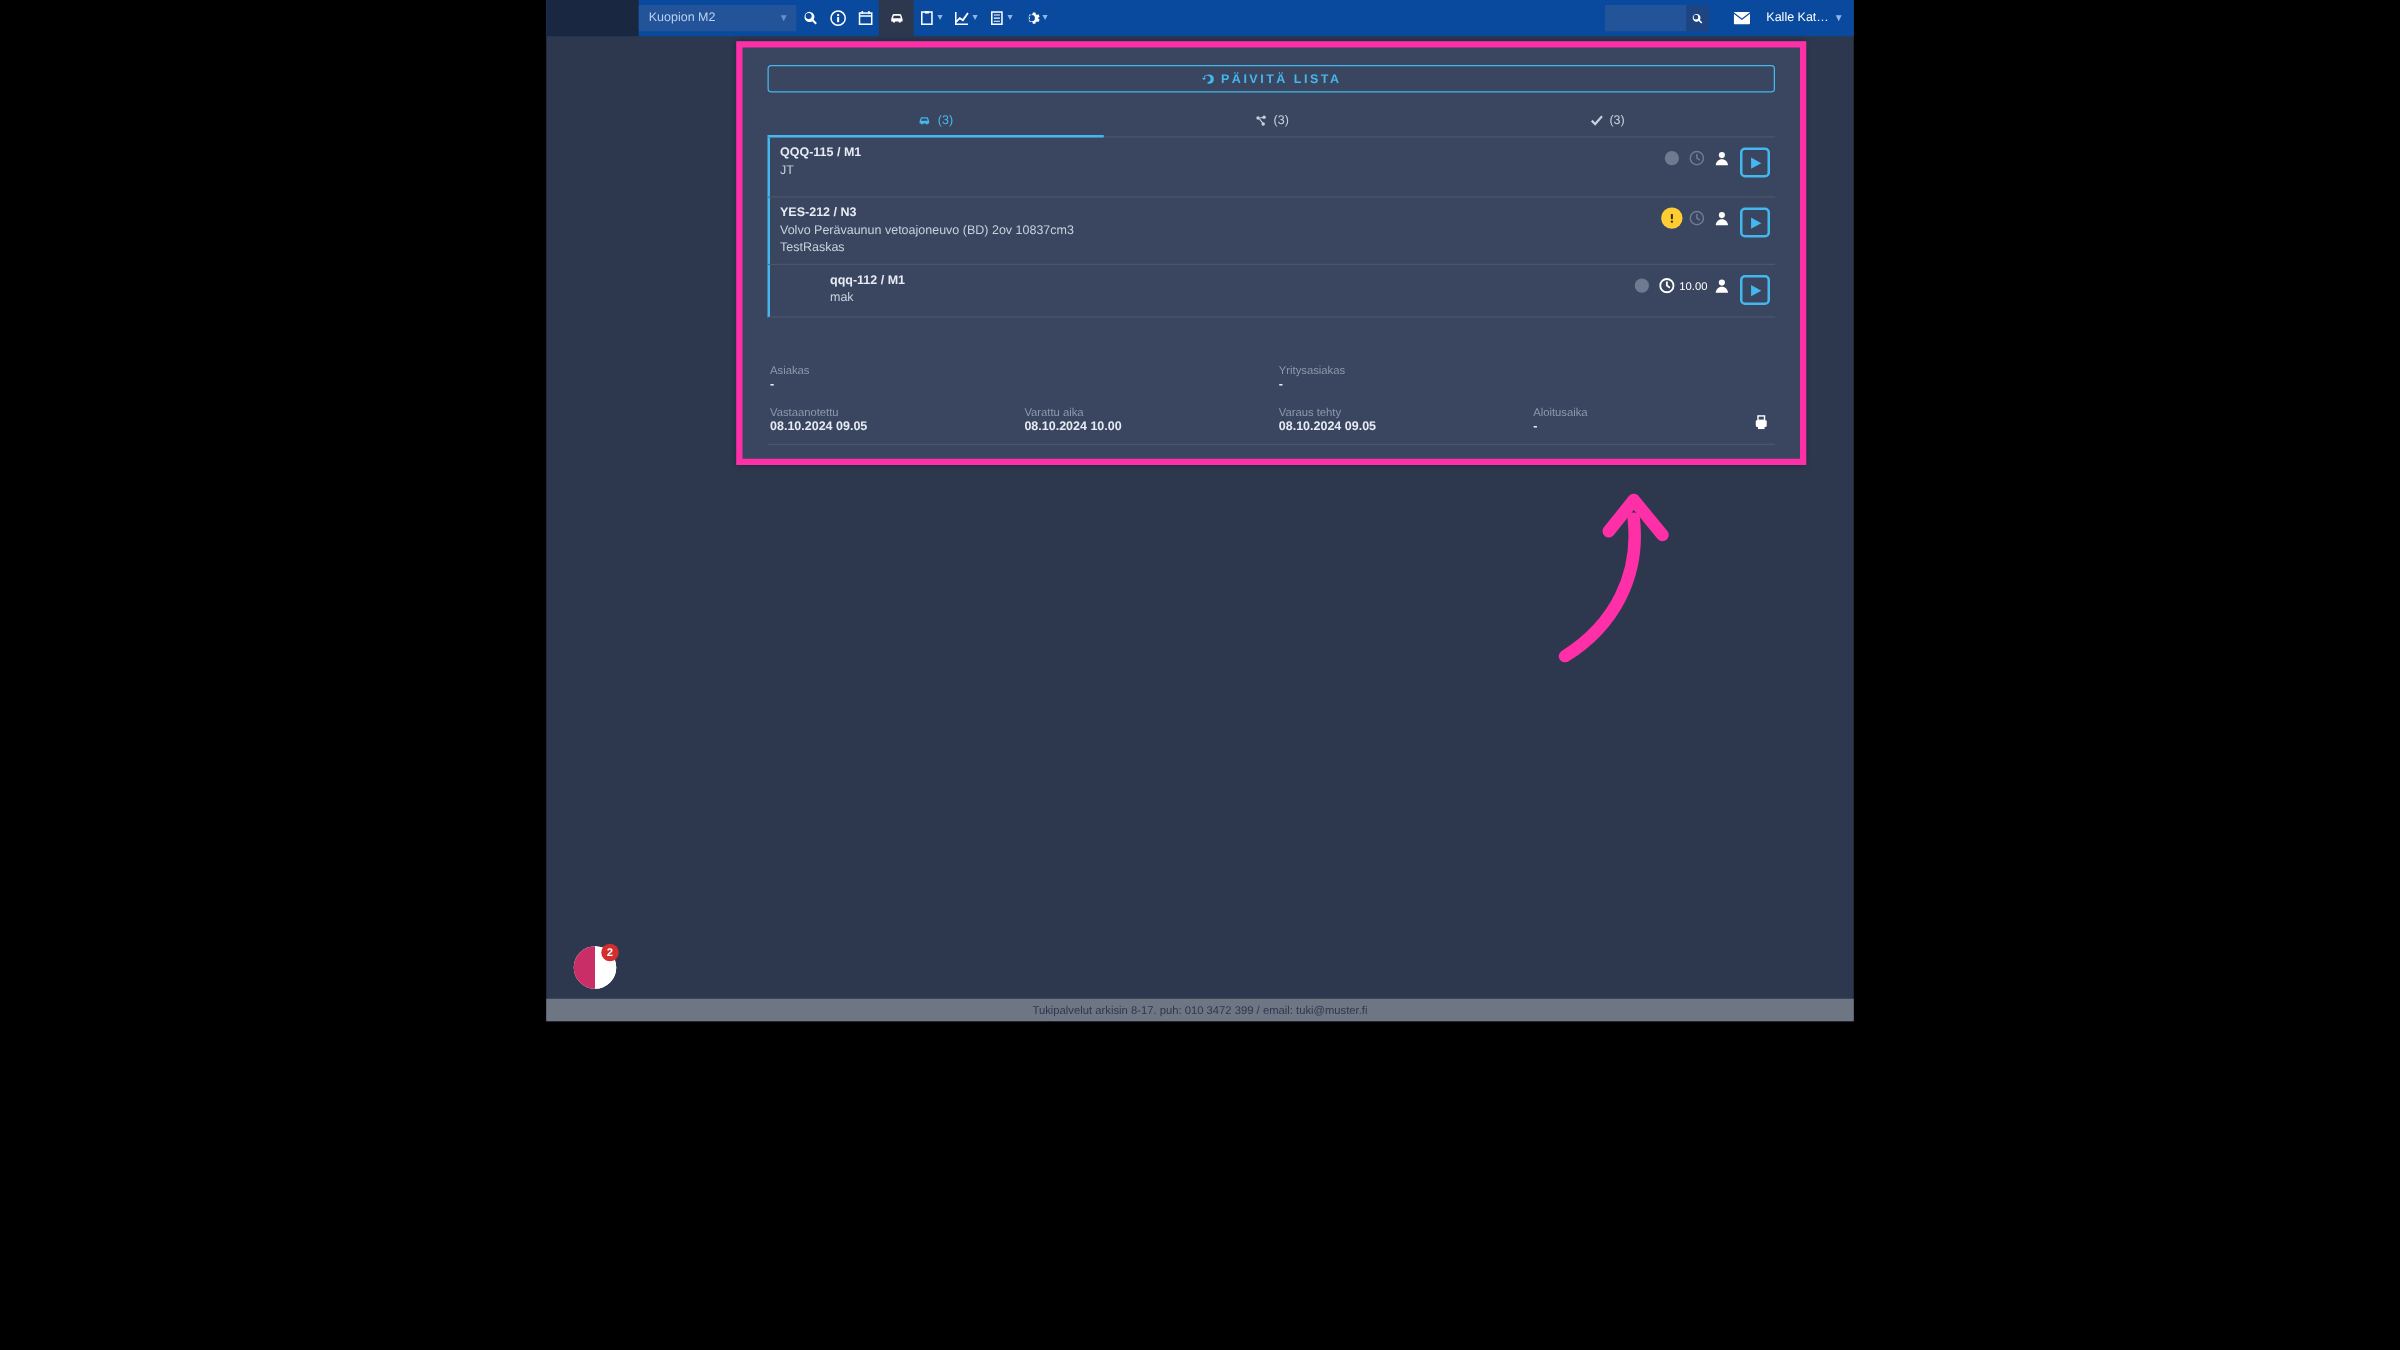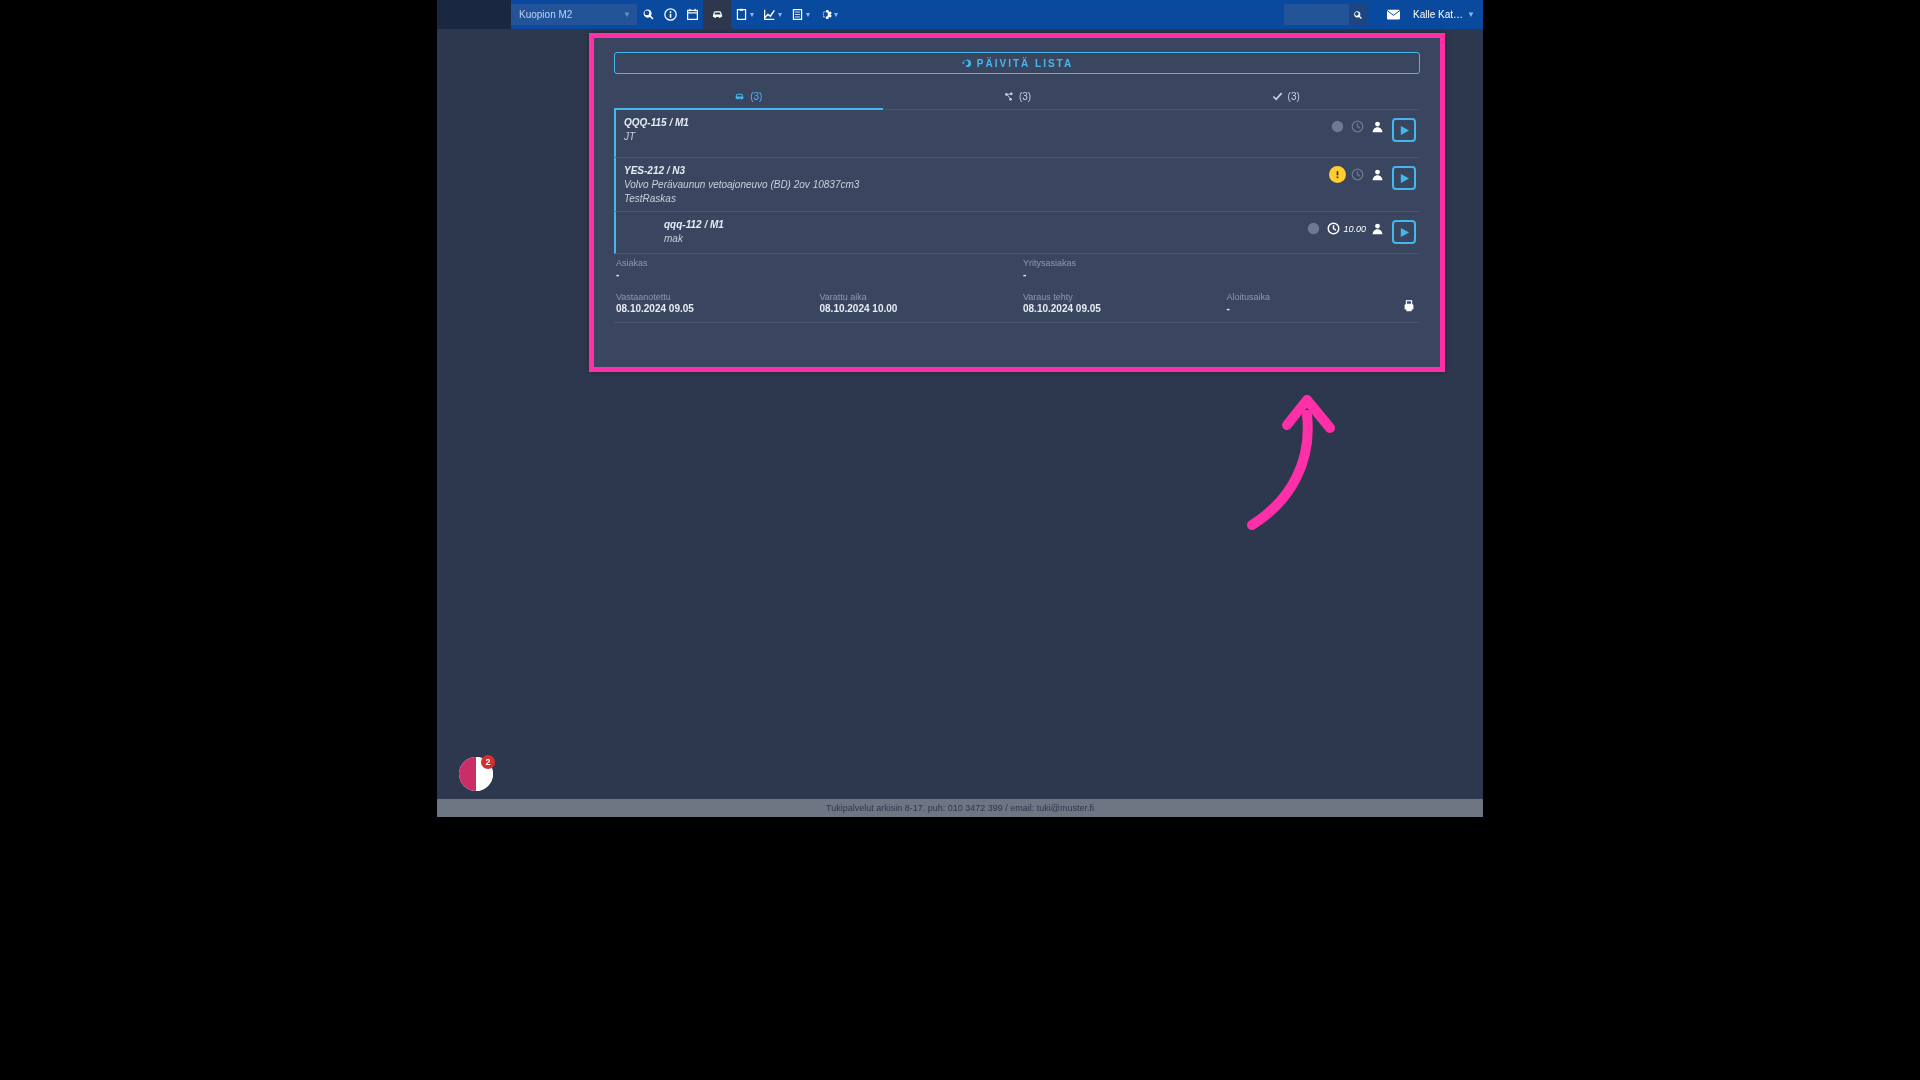--- a/index.html
+++ b/index.html
@@ -150,21 +150,20 @@
   }
   .tab svg{width:11px;height:11px;fill:currentColor;}
 
   .list-row{
     border-bottom:1px solid #4a556e;
     border-left:2px solid var(--accent);
     padding:6px 4px 5px 8px;
     display:flex;
     position:relative;
     min-height:48px;
-    font-style:italic;
   }
   .list-row .info{
     flex:1;
     font-size:10px;
     line-height:14px;
     color:var(--text);
   }
   .list-row .info .reg{font-weight:700;color:#e6ebf4;font-size:10px;}
   .list-row .info .desc{color:var(--text);}
   .list-row .info .owner{color:var(--text);}
@@ -194,21 +193,21 @@
     margin-left:3px;
     cursor:pointer;
   }
   .play-btn svg{width:11px;height:11px;fill:var(--accent);}
 
   .details{
     border-bottom:1px solid #4a556e;
     padding:4px 2px 8px 2px;
     position:relative;
   }
-  .det-row{display:flex;gap:12px;font-size:10px;}
+  .det-row{display:flex;gap:12px;font-size:10px;margin-top:33px;}
   .det-cell{flex:1;}
   .det-cell .lbl{color:var(--muted);font-size:9px;}
   .det-cell .val{color:#e6ebf4;font-weight:600;margin-top:1px;}
   .det-row + .det-row{margin-top:12px;}
   .prnt{
     position:absolute;
     right:4px; bottom:5px;
     color:#fff; cursor:pointer;
   }
   .prnt svg{width:14px;height:14px;fill:currentColor;}

